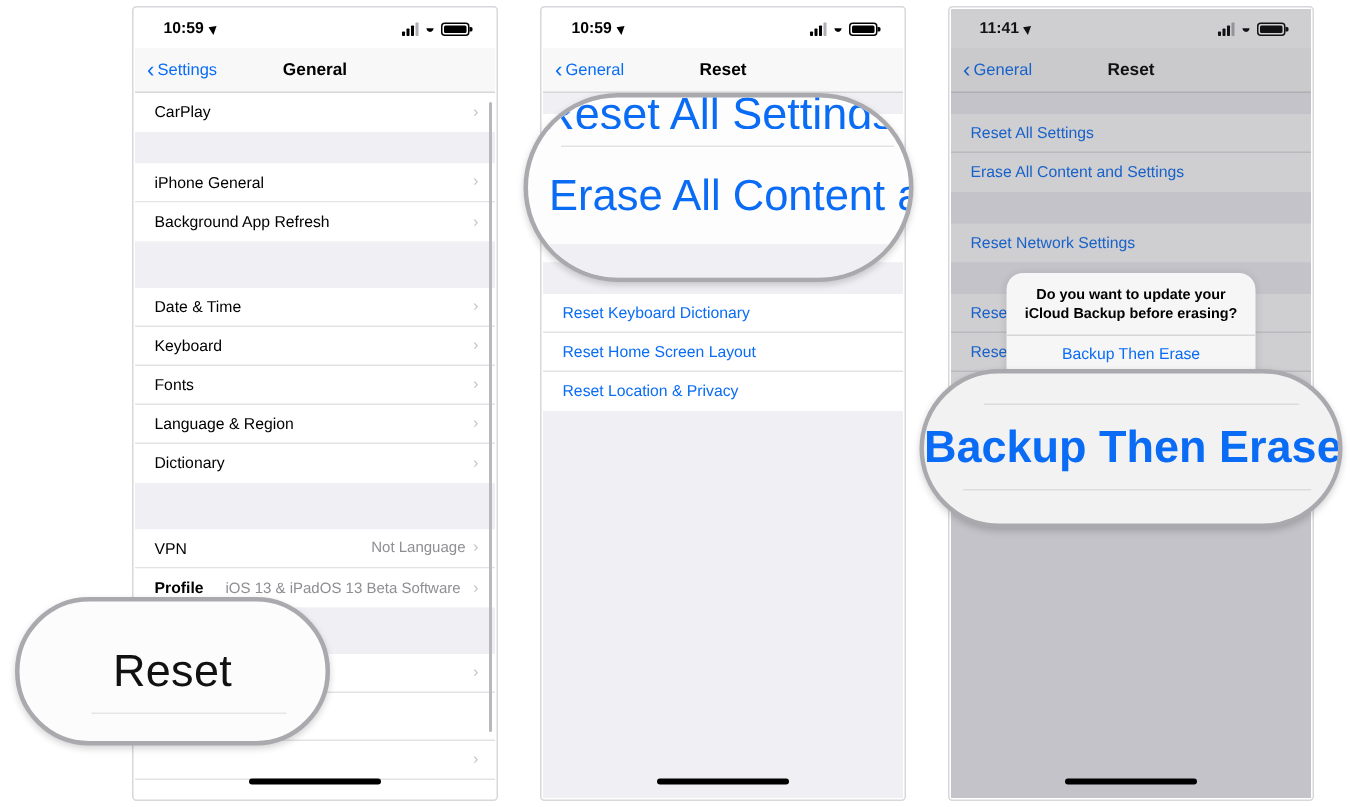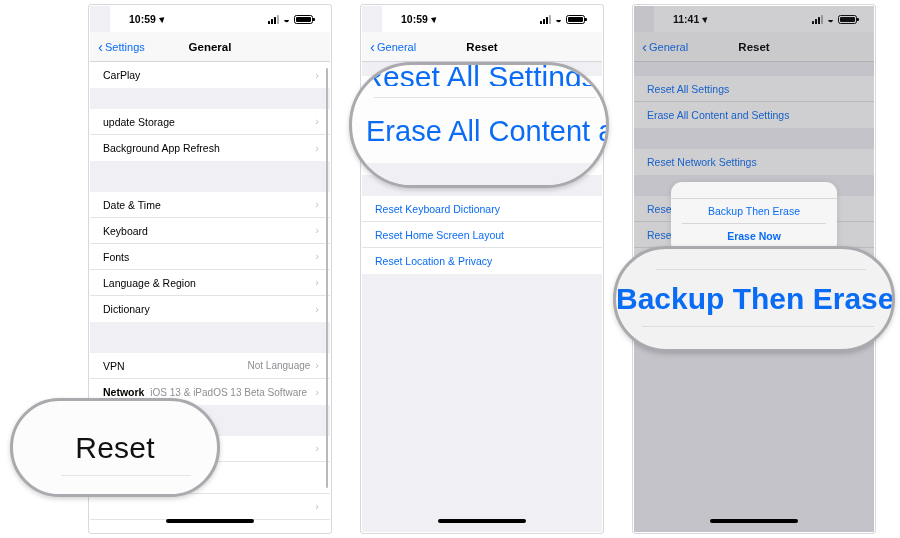--- a/index.html
+++ b/index.html
@@ -41,21 +41,20 @@
   .statusbar {
     height: 26px;
     background: #ffffff;
     display: flex;
     align-items: center;
     justify-content: space-between;
     padding: 0 17px 0 19px;
     font-size: 10.5px;
     font-weight: bold;
     color: #000;
-    margin-left: 20px;
   }
   .status-left { display: flex; align-items: center; gap: 3px; }
   .loc-arrow {
     width: 0; height: 0;
     border-left: 5px solid #000;
     border-top: 3.5px solid transparent;
     border-bottom: 3.5px solid transparent;
     transform: rotate(-42deg) skewX(-10deg);
     margin-left: 1px;
   }
@@ -300,21 +299,21 @@
         <div class="row">
           <span class="label">CarPlay</span>
           <span class="spacer"></span>
           <span class="chev-r">›</span>
         </div>
       </div>
       <div class="gap"></div>
 
       <div class="list-group">
         <div class="row">
-          <span class="label">update Storage</span>
+          <span class="label">iPhone General</span>
           <span class="spacer"></span>
           <span class="chev-r">›</span>
         </div>
         <div class="row">
           <span class="label">Background App Refresh</span>
           <span class="spacer"></span>
           <span class="chev-r">›</span>
         </div>
       </div>
       <div class="gap tall"></div>
@@ -349,21 +348,21 @@
       <div class="gap tall"></div>
 
       <div class="list-group">
         <div class="row">
           <span class="label">VPN</span>
           <span class="spacer"></span>
           <span class="value">Not Language</span>
           <span class="chev-r">›</span>
         </div>
         <div class="row profile">
-          <span class="label">Network</span>
+          <span class="label">Profile</span>
           <span class="spacer"></span>
           <span class="value">iOS 13 &amp; iPadOS 13 Beta Software Pr...</span>
           <span class="chev-r">›</span>
         </div>
       </div>
       <div class="gap tall"></div>
 
       <div class="list-group">
         <div class="row">
           <span class="label"></span>
@@ -508,20 +507,21 @@
           <span class="label">Reset Home Screen Layout</span>
         </div>
         <div class="row link">
           <span class="label">Reset Location &amp; Privacy</span>
         </div>
       </div>
 
       <div class="dim"></div>
 
       <div class="alert">
+        <div class="alert-title">Do you want to update your iCloud Backup before erasing?</div>
         <div class="alert-sep"></div>
         <div class="alert-btn">Backup Then Erase</div>
         <div class="alert-btn">Erase Now</div>
       </div>
 
       <div class="home-ind"></div>
     </div>
   </div>
 
   <div class="callout" id="callout1">

